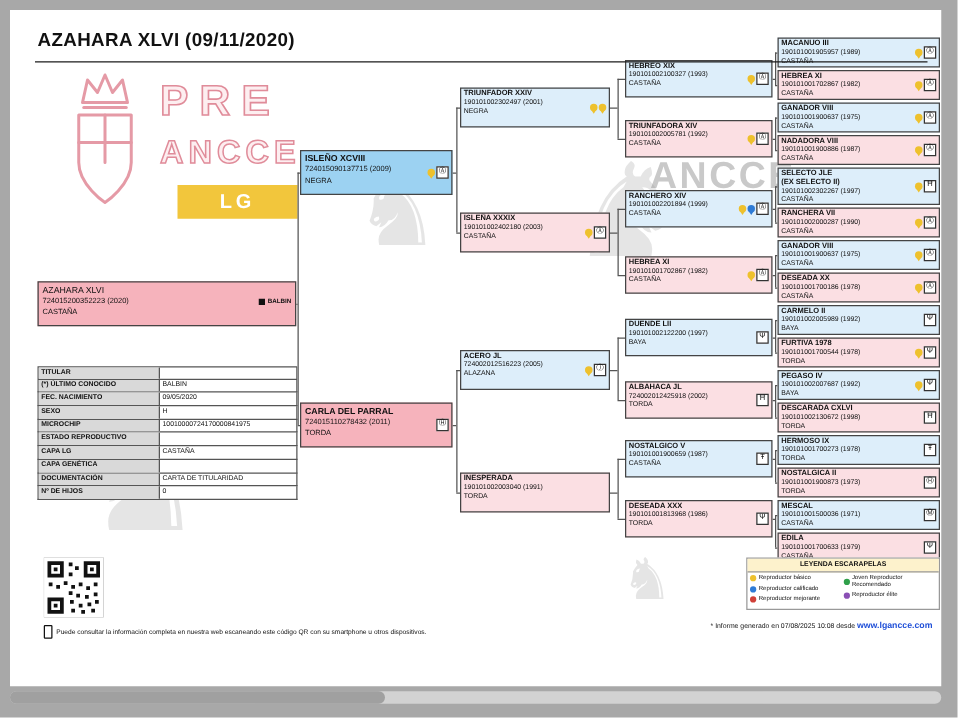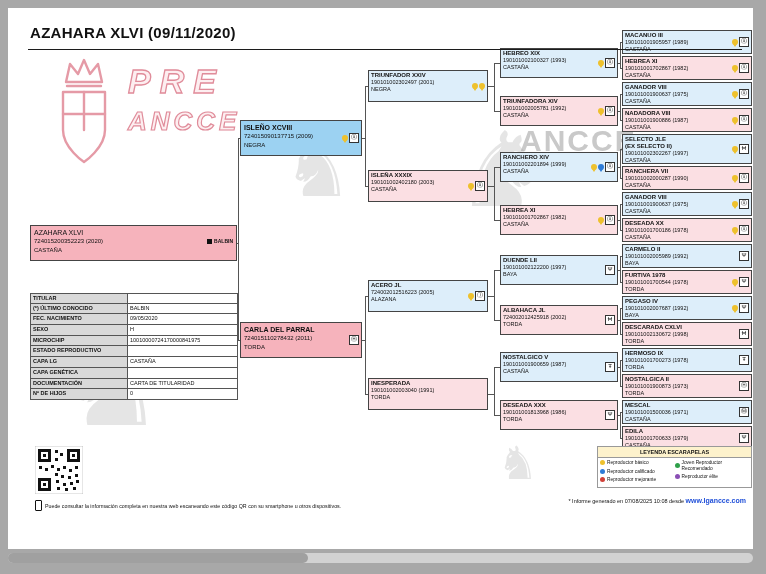--- a/index.html
+++ b/index.html
@@ -2,21 +2,21 @@
 <html><head>
 <meta charset="utf-8">
 <style>
   html,body{margin:0;padding:0;}
   body{width:766px;height:574px;position:relative;overflow:hidden;background:#a8a8a8;
        font-family:"Liberation Sans","DejaVu Sans",sans-serif;color:#111;}
   .page{position:absolute;left:8px;top:8px;width:745px;height:541px;background:#ffffff;z-index:0;}
   .title{position:absolute;left:30px;top:24px;font-size:15px;font-weight:bold;letter-spacing:.3px;z-index:4;}
   .title-rule{position:absolute;left:28px;top:49px;width:714px;border-top:1.5px solid #1c1c1c;z-index:4;}
   
-  .logo{position:absolute;left:52px;top:56px;width:210px;height:130px;z-index:2;font-style:italic;}
+  .logo{position:absolute;left:52px;top:56px;width:210px;height:130px;z-index:2;}
   .logo-pre{position:absolute;left:76px;top:6px;font-size:34px;font-weight:700;letter-spacing:9px;
             color:#fdeef0;-webkit-text-stroke:1.3px #e08c9a;}
   .logo-ancce{position:absolute;left:76px;top:50px;font-size:26px;font-weight:700;letter-spacing:4px;
             color:#fdeef0;-webkit-text-stroke:1.2px #e08c9a;}
   .logo-lg{position:absolute;left:90px;top:92px;width:96px;height:27px;background:#f2c63c;
            display:flex;align-items:center;justify-content:center;color:#fff;font-size:16px;
            font-weight:bold;letter-spacing:3px;}
   
   .wm{position:absolute;color:#555;opacity:.15;z-index:1;line-height:1;}
   .wm-text{position:absolute;left:520px;top:124px;font-size:30px;font-weight:bold;color:#9d9d9d;
@@ -84,20 +84,21 @@
   <svg width="64" height="116" viewBox="0 0 64 116">
     <g fill="none" stroke="#e59aa6" stroke-width="2.4" stroke-linejoin="round" stroke-linecap="round">
       <path d="M14 26 L18 8 L26 18 L32 4 L38 18 L46 8 L50 26 Z"></path>
       <path d="M15 30 H49"></path>
       <path d="M11 36 H53 V74 C53 92 32 106 32 106 C32 106 11 92 11 74 Z"></path>
       <path d="M32 36 V74 M11 58 H53"></path>
     </g>
   </svg>
   <div class="logo-pre">PRE</div>
   <div class="logo-ancce">ANCCE</div>
+  <div class="logo-lg">LG</div>
 </div>
 
 <div class="wm" style="left:283px;top:130px;font-size:78px;">♞</div>
 <div class="wm" style="left:455px;top:118px;font-size:104px;transform:scaleX(-1);">♞</div>
 <div class="wm" style="left:55px;top:320px;font-size:124px;">♞</div>
 <div class="wm" style="left:497px;top:440px;font-size:46px;">♞</div>
 <div class="wm-text">ANCCE</div>
 
 <div class="subject">
   <div class="bname">AZAHARA XLVI</div>

